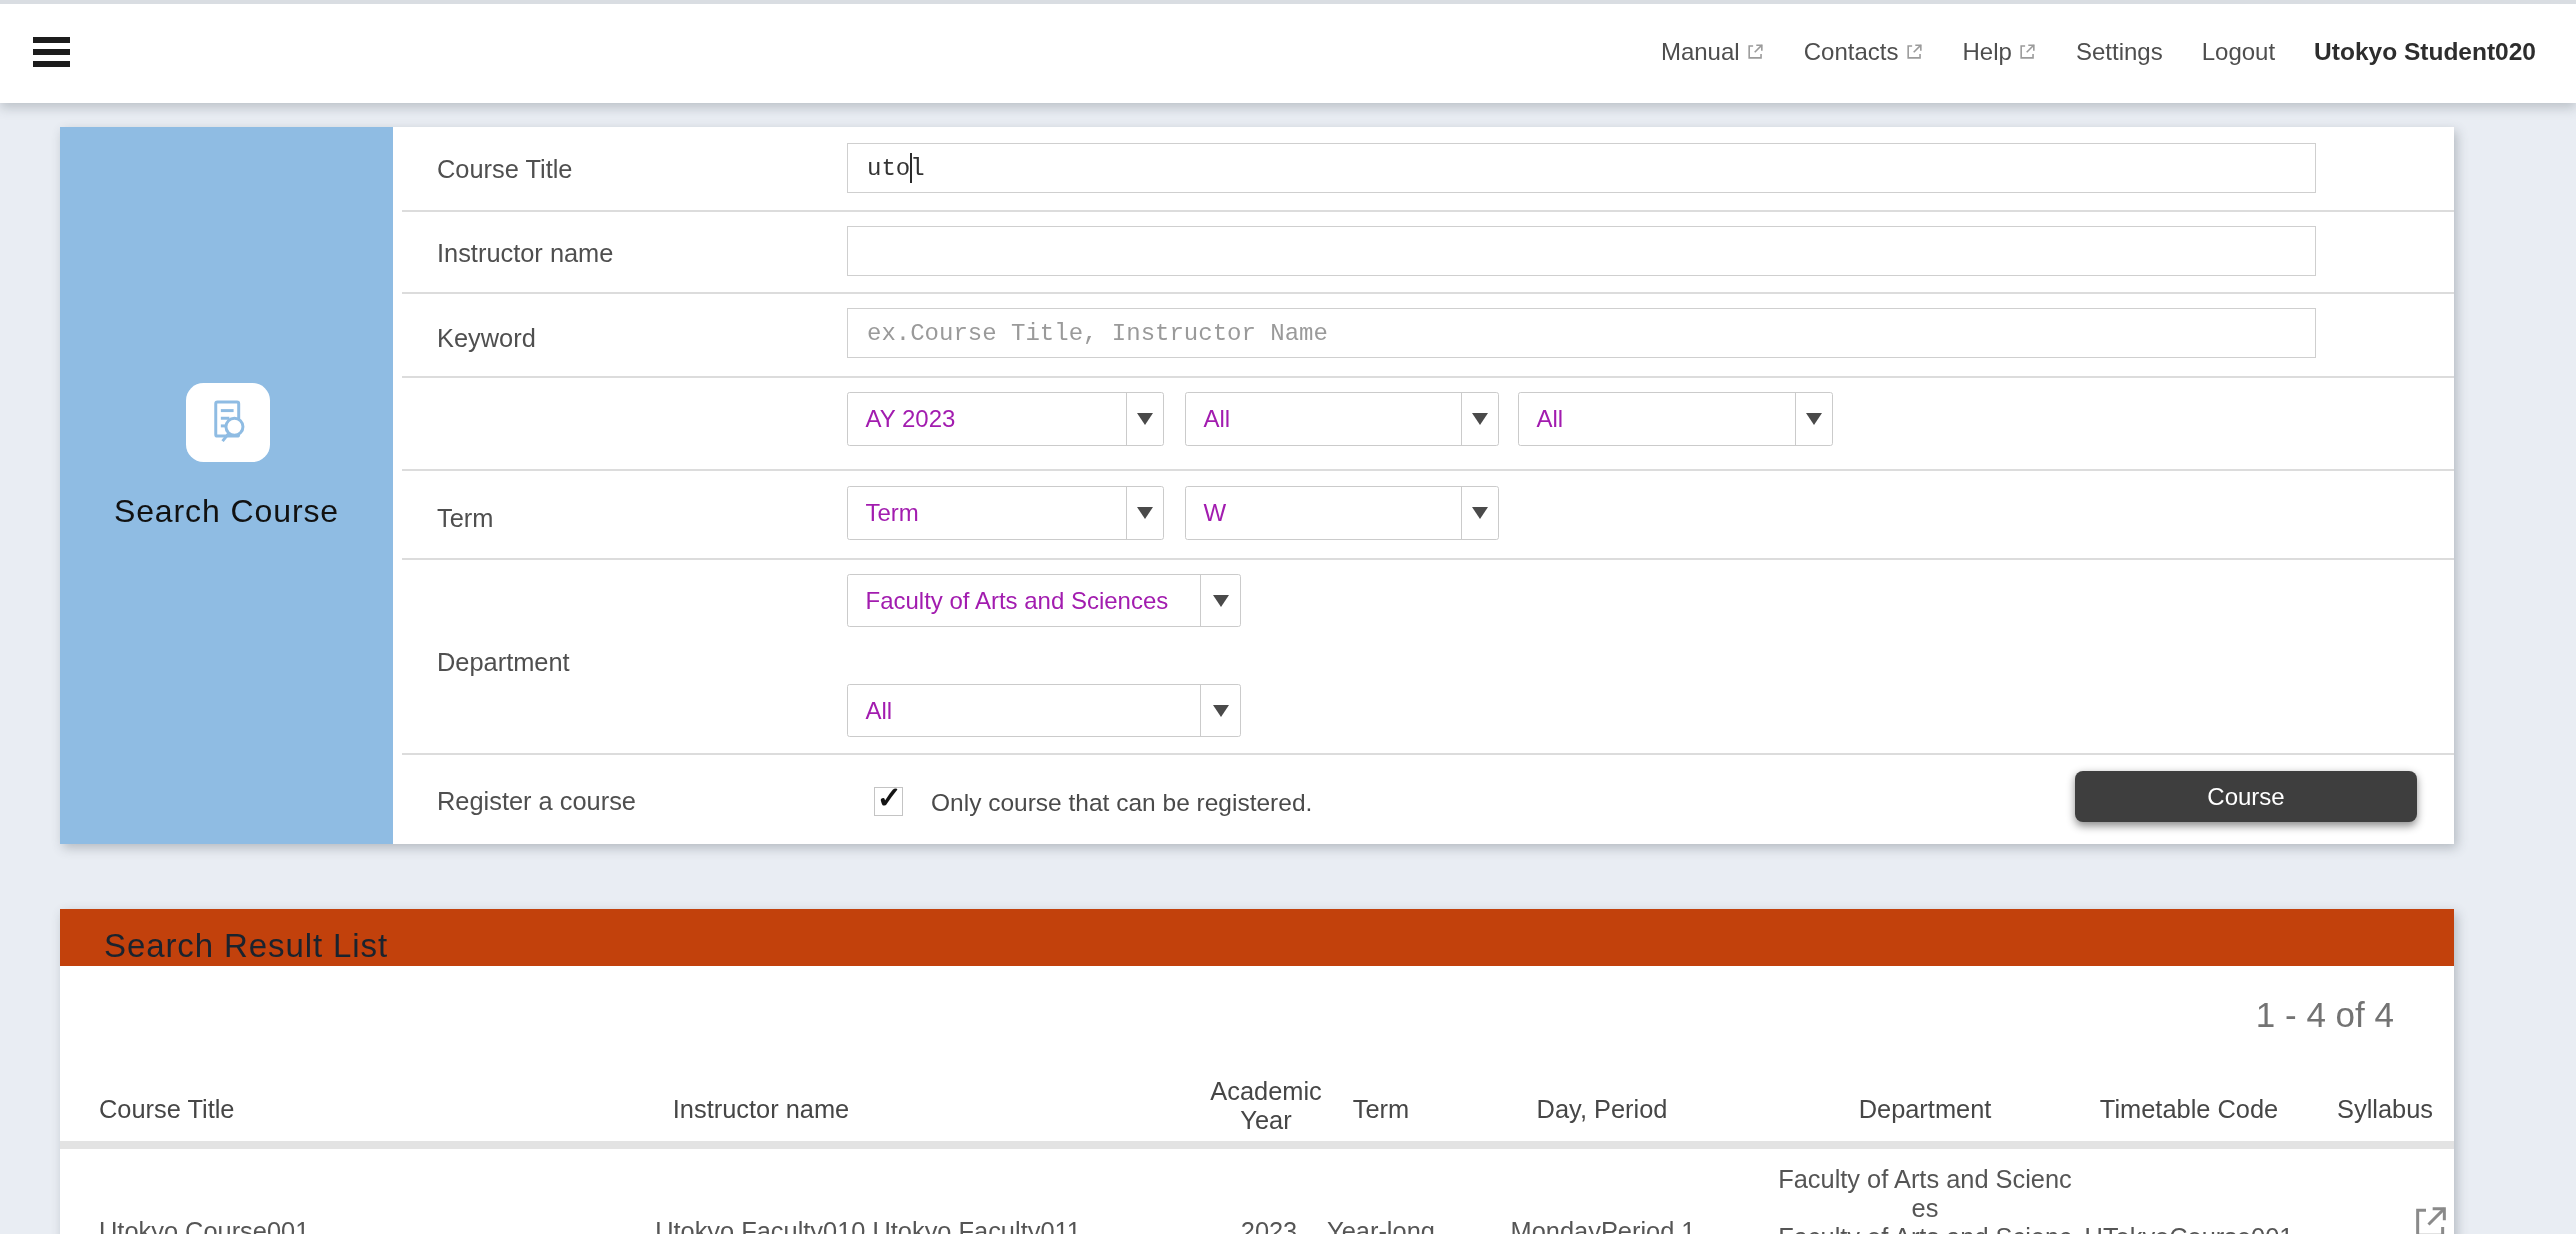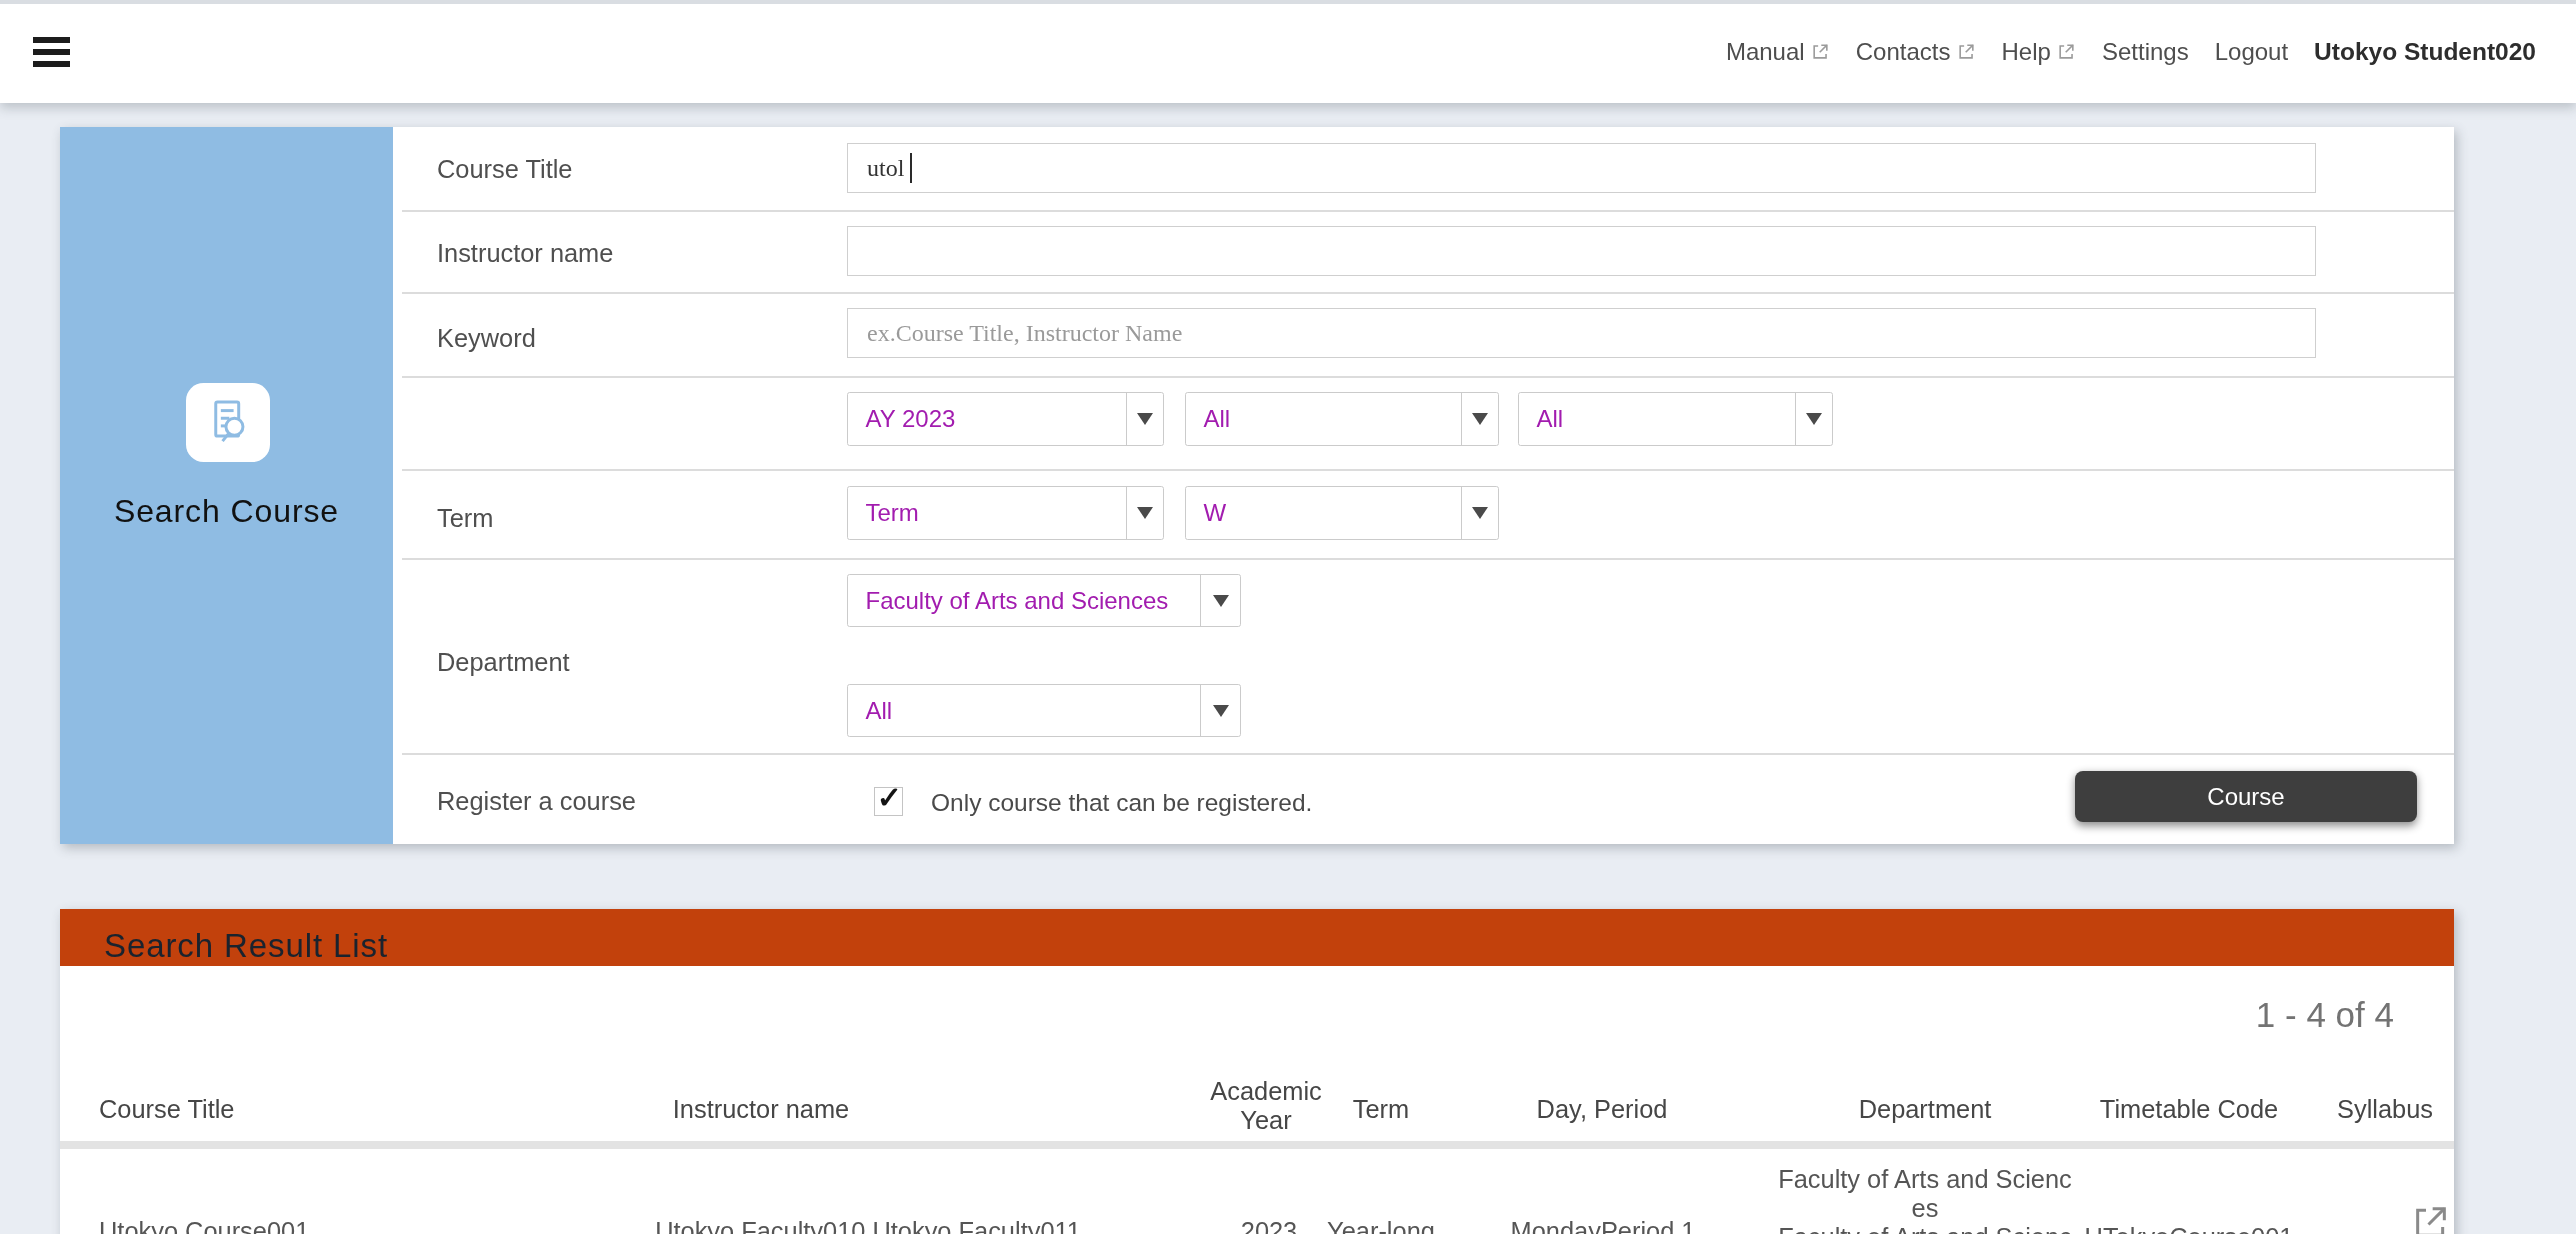--- a/index.html
+++ b/index.html
@@ -11,21 +11,21 @@
   }
 
   
   .top-border { position:absolute; left:0; top:0; width:100%; height:3.5px; background:#d9dde2; z-index:6; }
   .header {
     position:absolute; left:0; top:0; width:100%; height:103px;
     background:#ffffff; box-shadow:0 5.3px 10.5px rgba(60,70,80,.25); z-index:5;
   }
   .hamburger { position:absolute; left:33px; top:37px; width:37px; height:30px; cursor:pointer; }
   .hamburger span { display:block; width:37px; height:6.1px; background:#1c1c1c; margin-bottom:6.1px; }
-  .nav { position:absolute; right:40px; top:0; height:103px; display:flex; align-items:center; gap:26px; }
+  .nav { position:absolute; right:40px; top:0; height:103px; display:flex; align-items:center; gap:39px; }
   .nav-item { display:flex; align-items:center; gap:6.1px; font-size:24px; color:#4e4e4e; cursor:pointer; white-space:nowrap; }
   .nav-user { font-size:24.5px; font-weight:bold; color:#2d2d2d; white-space:nowrap; }
   .ext-ic { width:19px; height:19px; }
 
   
   .search-panel {
     position:absolute; left:60px; top:127px; width:2394px; height:717px;
     background:#ffffff; box-shadow:2.6px 4.4px 10.5px rgba(60,70,80,.3);
   }
   .sidebar {
@@ -37,21 +37,21 @@
   }
   .sidebar-title {
     position:absolute; left:0; top:366px; width:100%; text-align:center;
     font-size:32px; color:#111111; letter-spacing:0.9px;
   }
   .divider { position:absolute; left:342px; right:0; height:1.8px; background:#dcdcdc; }
   .flabel { position:absolute; left:377px; font-size:25.4px; color:#4f4f4f; line-height:32px; }
 
   .tinput {
     position:absolute; left:787px; width:1469px; height:50px;
-    border:1.8px solid #cfcfcf; background:#fff; font-family:Liberation Serif, serif;
+    border:1.8px solid #cfcfcf; background:#fff; font-family:Liberation Mono, monospace;
     font-size:24px; color:#333; padding:0 19px; outline:none;
   }
   .tinput::placeholder { color:#9a9a9a; }
   .caret { position:absolute; width:1.8px; height:30px; background:#2a2a2a; }
 
   .dd {
     position:absolute; height:54px; background:#fff; border:1.8px solid #cbcbcb;
     border-radius:2.6px; cursor:pointer; overflow:hidden;
   }
   .dd-val { position:absolute; left:17.5px; top:50%; transform:translateY(-50%); font-size:24px; color:#a21caf; white-space:nowrap; }

